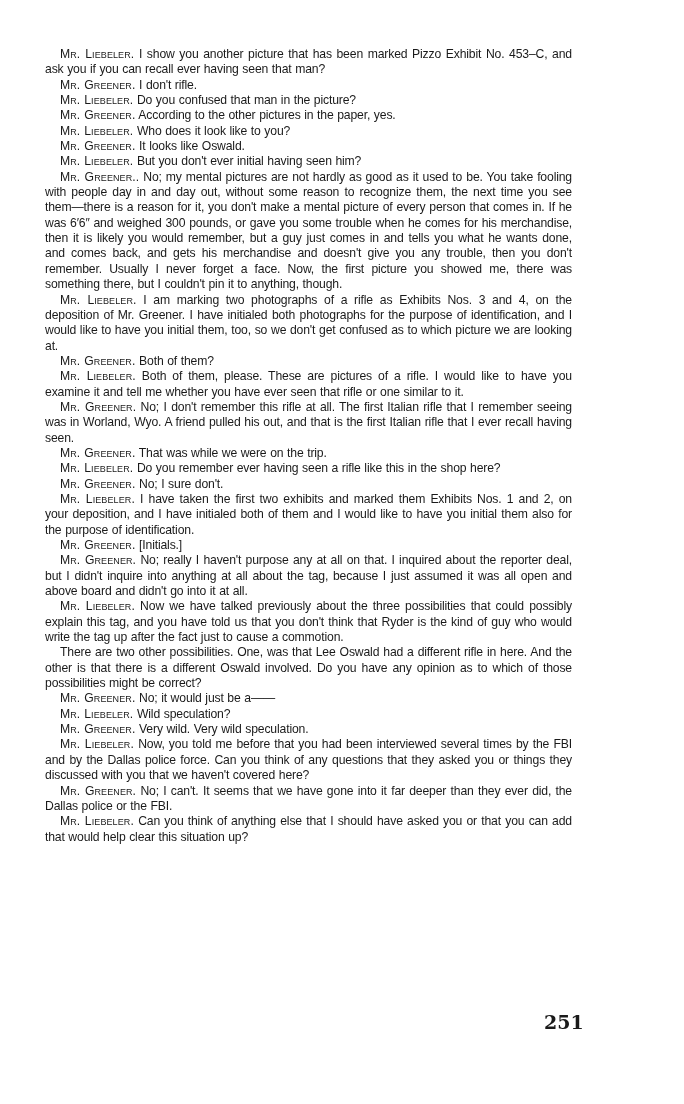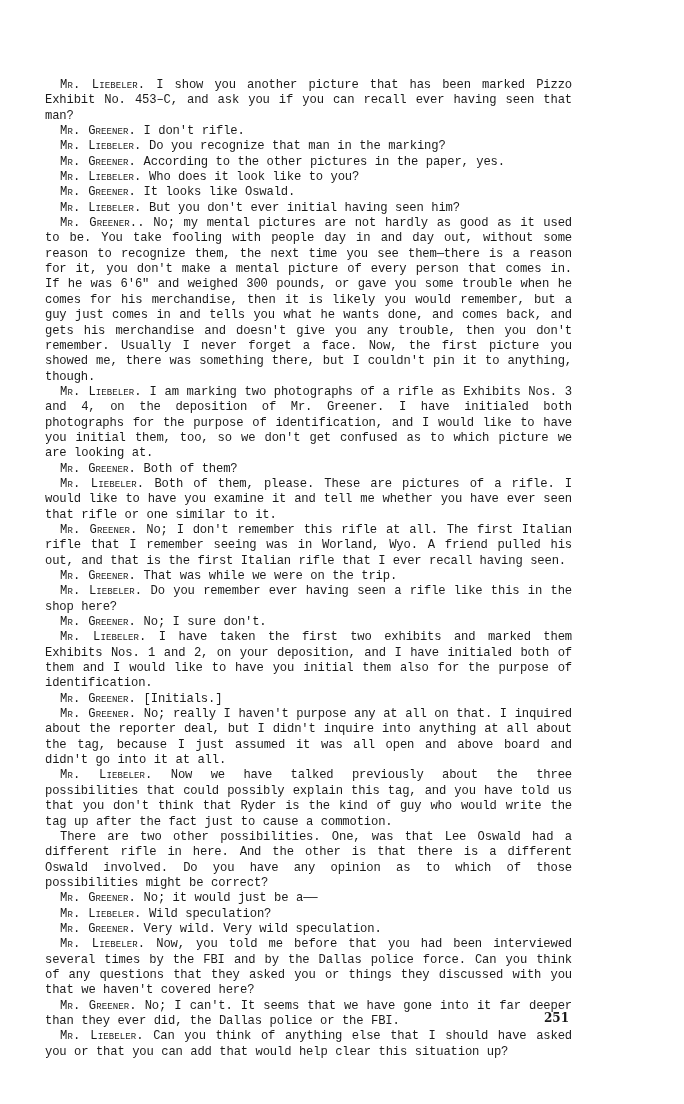--- a/index.html
+++ b/index.html
@@ -2,48 +2,47 @@
 <html><head>
   <meta charset="utf-8">
   <style>
     html, body { margin: 0; padding: 0; background: #ffffff; }
     body { width: 684px; height: 1104px; position: relative; overflow: hidden; }
     .page {
       position: absolute;
       left: 45px;
       top: 47px;
       width: 527px;
-      font-family: Liberation Mono, monospace;
+      font-family: Liberation Sans, sans-serif;
       font-size: 12.2px;
       line-height: 15.35px;
       color: #1a1a1a;
       text-align: justify;
       letter-spacing: -0.15px;
       word-spacing: 0.4px;
-      margin-top: 31px;
     }
     .para { margin: 0; text-indent: 15px; }
     .speaker { font-variant: small-caps; letter-spacing: 0.1px; }
     .page-number {
       position: absolute;
       left: 544px;
       top: 1011px;
       font-family: "DejaVu Serif", "Liberation Serif", serif;
-      font-size: 12px;
+      font-size: 19px;
       font-weight: bold;
       color: #1a1a1a;
     }
   </style>
 </head>
 <body>
 
 <div class="page">
   <p class="para"><span class="speaker">Mr. Liebeler.</span><span> I show you another picture that has been marked Pizzo Exhibit No. 453–C, and ask you if you can recall ever having seen that man?</span></p>
   <p class="para"><span class="speaker">Mr. Greener.</span><span> I don't rifle.</span></p>
-  <p class="para"><span class="speaker">Mr. Liebeler.</span><span> Do you recognize that man in the marking?</span></p>
+  <p class="para"><span class="speaker">Mr. Liebeler.</span><span> Do you confused that man in the picture?</span></p>
   <p class="para"><span class="speaker">Mr. Greener.</span><span> According to the other pictures in the paper, yes.</span></p>
   <p class="para"><span class="speaker">Mr. Liebeler.</span><span> Who does it look like to you?</span></p>
   <p class="para"><span class="speaker">Mr. Greener.</span><span> It looks like Oswald.</span></p>
   <p class="para"><span class="speaker">Mr. Liebeler.</span><span> But you don't ever initial having seen him?</span></p>
   <p class="para"><span class="speaker">Mr. Greener..</span><span> No; my mental pictures are not hardly as good as it used to be. You take fooling with people day in and day out, without some reason to recognize them, the next time you see them—there is a reason for it, you don't make a mental picture of every person that comes in.  If he was 6′6″ and weighed 300 pounds, or gave you some trouble when he comes for his merchandise, then it is likely you would remember, but a guy just comes in and tells you what he wants done, and comes back, and gets his merchandise and doesn't give you any trouble, then you don't remember.  Usually I never forget a face.  Now, the first picture you showed me, there was something there, but I couldn't pin it to anything, though.</span></p>
   <p class="para"><span class="speaker">Mr. Liebeler.</span><span> I am marking two photographs of a rifle as Exhibits Nos. 3 and 4, on the deposition of Mr. Greener.  I have initialed both photographs for the purpose of identification, and I would like to have you initial them, too, so we don't get confused as to which picture we are looking at.</span></p>
   <p class="para"><span class="speaker">Mr. Greener.</span><span> Both of them?</span></p>
   <p class="para"><span class="speaker">Mr. Liebeler.</span><span> Both of them, please.  These are pictures of a rifle.  I would like to have you examine it and tell me whether you have ever seen that rifle or one similar to it.</span></p>
   <p class="para"><span class="speaker">Mr. Greener.</span><span> No; I don't remember this rifle at all.  The first Italian rifle that I remember seeing was in Worland, Wyo.  A friend pulled his out, and that is the first Italian rifle that I ever recall having seen.</span></p>
   <p class="para"><span class="speaker">Mr. Greener.</span><span> That was while we were on the trip.</span></p>

